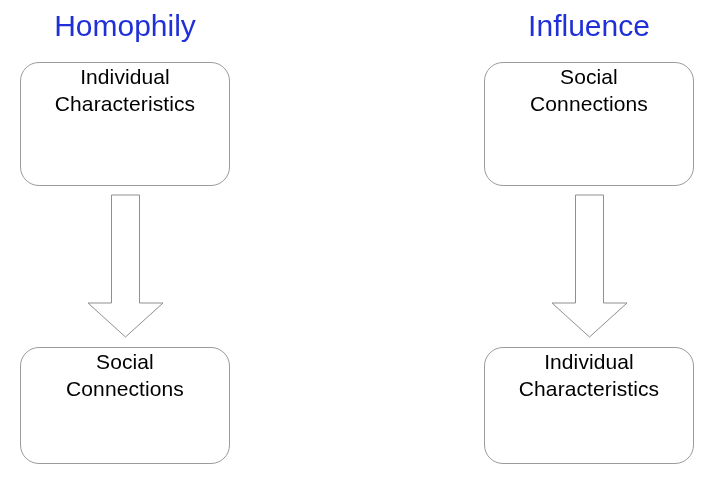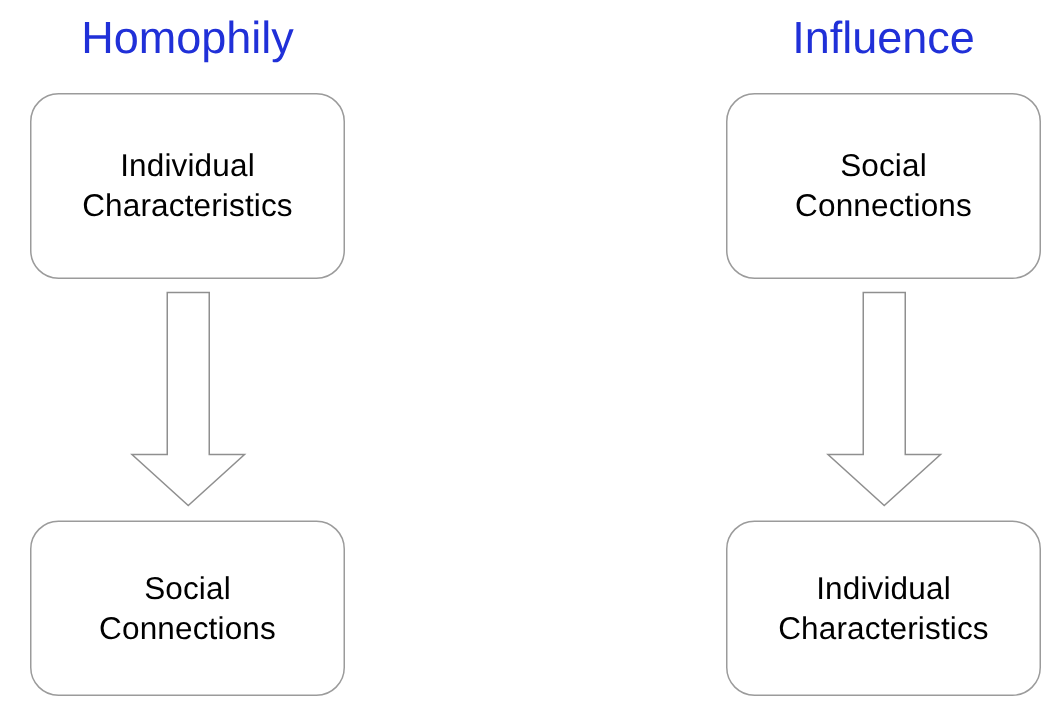--- a/index.html
+++ b/index.html
@@ -48,21 +48,21 @@
   
   .node-box {
     position: absolute;
     left: 20px;
     width: 210px;
     box-sizing: border-box;
     background: #ffffff;
     border: 1px solid #9b9b9b;
     border-radius: 19px;
     display: flex;
-    align-items: center;
+    align-items: flex-start;
     justify-content: center;
     text-align: center;
   }
   .node-box-top    { top: 62px;  height: 124px; }
   .node-box-bottom { top: 347px; height: 117px; }
 
   .node-label {
     font-size: 21px;
     line-height: 27px;
     color: #000000;

